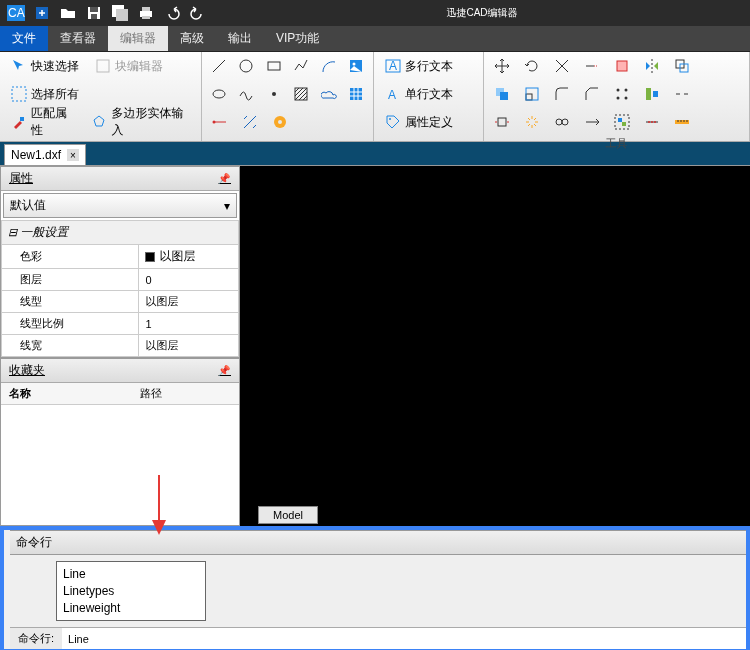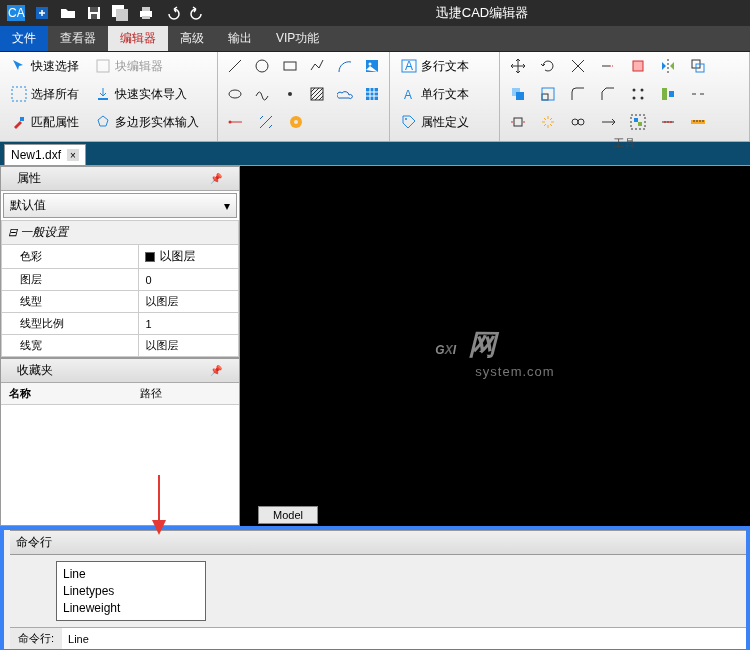--- a/index.html
+++ b/index.html
@@ -2,27 +2,27 @@
 <html><head>
 <meta charset="utf-8">
 <style>
 * { margin: 0; padding: 0; box-sizing: border-box; font-family: "Microsoft YaHei", sans-serif; font-size: 12px; }
 body { width: 750px; height: 650px; background: #f0f0f0; overflow: hidden; position: relative; }
 
 
 .titlebar { height: 26px; background: #2b2b2b; color: #fff; display: flex; align-items: center; }
 .titlebar .qat { display: flex; align-items: center; gap: 2px; padding: 0 4px; }
 .titlebar .qat-btn { width: 24px; height: 22px; display: flex; align-items: center; justify-content: center; color: #eee; cursor: pointer; }
-.titlebar .title { flex: 1; text-align: center; color: #fff; font-size: 13px; }
+.titlebar .title { flex: 1; text-align: center; color: #fff; font-size: 10px; }
 
 
 .menubar { height: 26px; background: #444; display: flex; align-items: stretch; border-bottom: 1px solid #222; }
 .menu-tab { padding: 0 12px; display: flex; align-items: center; color: #eee; cursor: pointer; font-size: 12px; }
 .menu-tab.file { background: #0a5cc2; color: #fff; }
-.menu-tab.active { background: #e8e8e8; color: #b91c1c; }
+.menu-tab.active { background: #e8e8e8; color: #737373; }
 
 
 .ribbon { height: 90px; background: linear-gradient(#fdfdfd,#e6e6e6); border-bottom: 1px solid #aaa; display: flex; }
 .ribbon-group { border-right: 1px solid #bbb; display: flex; flex-direction: column; padding: 2px 6px 0; }
 .ribbon-group-body { flex: 1; display: flex; flex-direction: column; justify-content: flex-start; gap: 4px; }
 .ribbon-group-label { text-align: center; color: #444; font-size: 11px; padding: 2px 0; }
 .rb-row { display: flex; align-items: center; gap: 6px; height: 24px; }
 .rb-smallbtn { display: flex; align-items: center; gap: 4px; padding: 2px 4px; cursor: pointer; border: 1px solid transparent; }
 .rb-smallbtn .icon { width: 16px; height: 16px; display: flex; align-items: center; justify-content: center; }
 .rb-smallbtn.disabled { color: #999; justify-content: flex-end; }
@@ -30,21 +30,21 @@
 
 
 .doctabs { height: 24px; background: #0c4a6e; display: flex; align-items: flex-end; padding: 0 4px; border-bottom: 1px solid #999; }
 .doctab { background: #fff; border: 1px solid #999; border-bottom: none; padding: 3px 6px; display: flex; align-items: center; gap: 6px; font-size: 11px; }
 .doctab .close { width: 12px; height: 12px; background: #ddd; display: flex; align-items: center; justify-content: center; font-size: 10px; cursor: pointer; }
 
 
 .workspace { display: flex; height: 360px; }
 .leftcol { width: 240px; display: flex; flex-direction: column; background: #f2f2f2; }
 .panel { border: 1px solid #9a9a9a; background: #fff; display: flex; flex-direction: column; }
-.panel-header { background: linear-gradient(#f0f0f0,#dcdcdc); border-bottom: 1px solid #aaa; padding: 3px 16px; display: flex; align-items: center; justify-content: space-between; font-size: 12px; }
+.panel-header { background: linear-gradient(#f0f0f0,#dcdcdc); border-bottom: 1px solid #aaa; padding: 3px 8px; display: flex; align-items: center; justify-content: space-between; font-size: 12px; text-decoration: underline; }
 .panel-header .pin { font-size: 10px; cursor: pointer; }
 
 .prop-dropdown { background: linear-gradient(#fdfdfd,#e6e6e6); border: 1px solid #999; margin: 2px; padding: 3px 6px; display: flex; justify-content: space-between; align-items: center; cursor: pointer; }
 .prop-table { width: 100%; border-collapse: collapse; }
 .prop-table td { border: 1px solid #ccc; padding: 3px 6px; font-size: 11px; }
 .prop-table .section-hdr { background: #f0f0f0; font-weight: normal; font-style: italic; }
 .prop-table .key { width: 58%; padding-left: 18px; }
 .prop-table .val { width: 42%; }
 .colorswatch { display: inline-block; width: 10px; height: 10px; background: #000; border: 1px solid #666; vertical-align: middle; margin-right: 4px; }
 
@@ -136,21 +136,21 @@
 <div class="menubar">
   <div class="menu-tab file">文件</div>
   <div class="menu-tab">查看器</div>
   <div class="menu-tab active">编辑器</div>
   <div class="menu-tab">高级</div>
   <div class="menu-tab">输出</div>
   <div class="menu-tab">VIP功能</div>
 </div>
 
 <div class="ribbon">
-  <div class="ribbon-group" style="width:218px">
+  <div class="ribbon-group" style="width:202px">
     <div class="ribbon-group-body">
       <div class="rb-row">
         <div class="rb-smallbtn">
             <span class="icon">
               <svg width="16" height="16">
                 <path d="M2 2l10 5-4 1-1 4z" fill="#1e88e5"></path>
               </svg>
             </span>
             <span>快速选择</span>
           </div>
@@ -164,29 +164,20 @@
           </div>
       </div>
       <div class="rb-row">
         <div class="rb-smallbtn">
             <span class="icon">
               <svg width="16" height="16">
                 <rect x="1" y="1" width="14" height="14" fill="none" stroke="#1e88e5" stroke-dasharray="2"></rect>
               </svg>
             </span>
             <span>选择所有</span>
-          </div>
-        <div class="rb-smallbtn">
-            <span class="icon">
-              <svg width="16" height="16">
-                <path d="M8 2v8M5 7l3 3 3-3" stroke="#1e88e5" fill="none"></path>
-                <rect x="3" y="12" width="10" height="2" fill="#1e88e5"></rect>
-              </svg>
-            </span>
-            <span>快速实体导入</span>
           </div>
       </div>
       <div class="rb-row">
         <div class="rb-smallbtn">
             <span class="icon">
               <svg width="16" height="16">
                 <path d="M3 13l6-6 2 2-6 6z" fill="#d32f2f"></path>
                 <rect x="9" y="3" width="4" height="4" fill="#1e88e5"></rect>
               </svg>
             </span>
@@ -528,24 +519,20 @@
       </div>
       <div class="fav-header-row">
         <span>名称</span>
         <span>路径</span>
       </div>
       <div style="flex:1;background:#fff"></div>
     </div>
   </div>
 
   <div class="canvas-area">
-    <div class="watermark">
-      <div class="big"><span>G</span><span class="x">X</span><span>I</span> <span class="cn">网</span></div>
-      <div class="sub">system.com</div>
-    </div>
     <div class="model-tab">Model</div>
   </div>
 </div>
 
 <div class="highlight-box">
   <svg class="arrow" width="30" height="70">
     <line x1="15" y1="5" x2="15" y2="55" stroke="#e53935" stroke-width="2"></line>
     <path d="M15 65 L8 50 L22 50 Z" fill="#e53935"></path>
   </svg>
   <div class="cmd-panel">

